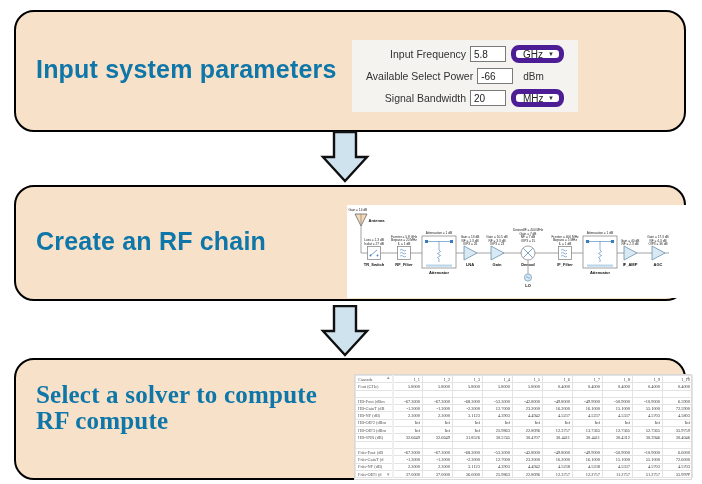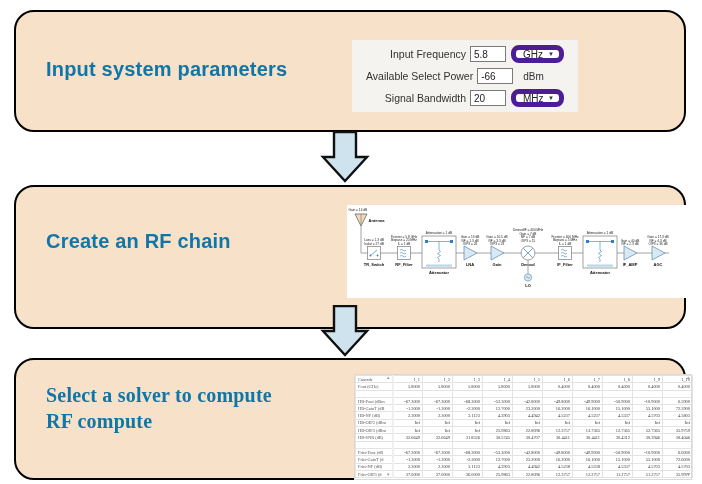--- a/index.html
+++ b/index.html
@@ -4,26 +4,26 @@
 <style>
   * { margin:0; padding:0; box-sizing:border-box; }
   html,body { width:702px; height:484px; background:#ffffff; font-family:"Liberation Sans", sans-serif; overflow:hidden; }
   .stage { position:relative; width:702px; height:484px; background:#fff; }
 
   .flow-box {
     position:absolute; left:14px; width:672px;
     background:#f7e1c9; border:2.5px solid #000; border-radius:20px;
   }
   #box1 { top:10px;  height:122px; }
-  #box2 { top:185px; height:144px;padding-left:19px; }
+  #box2 { top:185px; height:116px;padding-left:19px; }
   #box3 { top:358px; height:122px;font-family:Liberation Serif, serif; }
 
   .box-title {
-    position:absolute; left:30px;
-    color:#0e76a8; font-weight:bold; font-size:20px; line-height:26px;
+    position:absolute; left:20px;
+    color:#0e76a8; font-weight:bold; font-size:25px; line-height:26px;
     letter-spacing:0.2px;
   }
   #box1 .box-title { top:44px; }
   #box2 .box-title { top:41px; }
   #box3 .box-title { top:22px; }
 
   .down-arrow { position:absolute; left:317px; width:56px; height:52px; }
   #arrow1 { top:131px; }
   #arrow2 { top:305px; }
 

